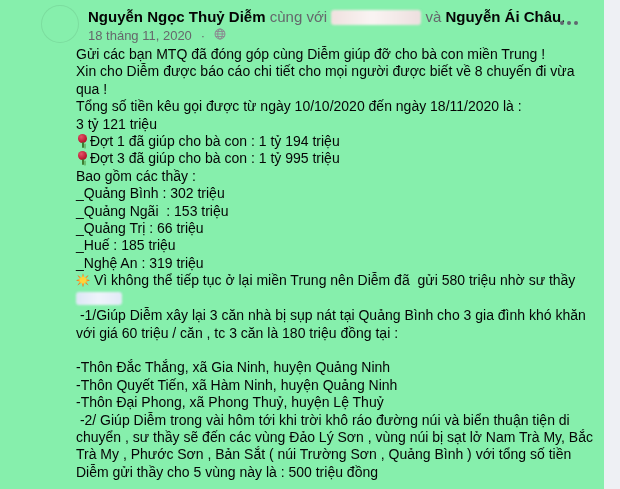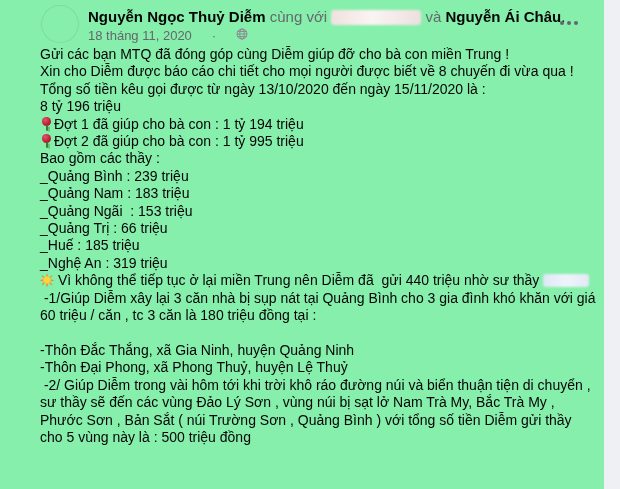--- a/index.html
+++ b/index.html
@@ -30,36 +30,36 @@
   .hdr-line1 .name { font-weight:bold; color:#050505; cursor:pointer; }
   .hdr-line1 .muted { color:#65676b; font-weight:normal; }
   .redacted {
     display:inline-block; height:15px; border-radius:3px; vertical-align:-3px;
     filter:blur(1.2px);
   }
   .redacted.pink { background:linear-gradient(90deg,#f0e1df,#faf4f3 45%,#f2e7e6 80%,#eddfdf); }
   .redacted.blue { background:linear-gradient(90deg,#dde7f5,#eff4fb 50%,#e2eaf6); }
   .hdr-line2 {
     position:absolute; left:88px; top:27px; font-size:13px; line-height:17px;
-    color:#65676b; display:flex; align-items:center; gap:20px; cursor:pointer;
+    color:#65676b; display:flex; align-items:center; gap:9px; cursor:pointer;
   }
   .globe { display:inline-block; }
   .more-btn {
     position:absolute; right:36px; top:12px; width:30px; height:22px;
     display:flex; align-items:center; justify-content:center; cursor:pointer; border-radius:4px;
   }
   .dots { width:4px; height:4px; border-radius:50%; background:#606770;
           box-shadow:7px 0 0 #606770, 14px 0 0 #606770; margin-right:14px; }
 
   
   .post-body {
     position:absolute; left:40px; top:46px; width:557px;
     font-size:14px; line-height:17.4px; color:#050505;
   }
-  .post-line { white-space:pre-wrap; min-height:17.4px; }
+  .post-line { white-space:pre-wrap; min-height:17.4px;margin-left:36px; }
   .post-line .redacted { height:13px; vertical-align:-2px; }
 
   .inline-icon { display:inline-block; position:relative; }
   .rose-icon { width:14px; height:15px; vertical-align:-2px; }
   .rose-icon::before {
     content:""; position:absolute; left:2px; top:1px; width:9px; height:9px;
     border-radius:48% 52% 50% 50%;
     background:radial-gradient(circle at 36% 32%, #e4536a, #b5142b 70%);
   }
   .rose-icon::after {
@@ -103,31 +103,31 @@
     </span>
   </div>
 
   <div class="more-btn">
     <span class="dots"></span>
   </div>
 
   <div class="post-body">
       <div class="post-line"><span>Gửi các bạn MTQ đã đóng góp cùng Diễm giúp đỡ cho bà con miền Trung !</span></div>
       <div class="post-line"><span>Xin cho Diễm được báo cáo chi tiết cho mọi người được biết về 8 chuyến đi vừa qua !</span></div>
-      <div class="post-line"><span>Tổng số tiền kêu gọi được từ ngày 13/10/2020 đến ngày 15/11/2020 là :</span></div>
-      <div class="post-line"><span>8 tỷ 196 triệu</span></div>
+      <div class="post-line"><span>Tổng số tiền kêu gọi được từ ngày 10/10/2020 đến ngày 18/11/2020 là :</span></div>
+      <div class="post-line"><span>3 tỷ 121 triệu</span></div>
       <div class="post-line"><span class="inline-icon rose-icon"></span><span>Đợt 1 đã giúp cho bà con : 1 tỷ 194 triệu</span></div>
-      <div class="post-line"><span class="inline-icon rose-icon"></span><span>Đợt 2 đã giúp cho bà con : 1 tỷ 995 triệu</span></div>
+      <div class="post-line"><span class="inline-icon rose-icon"></span><span>Đợt 3 đã giúp cho bà con : 1 tỷ 995 triệu</span></div>
       <div class="post-line"><span>Bao gồm các thầy :</span></div>
-      <div class="post-line"><span>_Quảng Bình : 239 triệu</span></div>
-      <div class="post-line"><span>_Quảng Nam : 183 triệu</span></div>
+      <div class="post-line"><span>_Quảng Bình : 302 triệu</span></div>
       <div class="post-line"><span>_Quảng Ngãi  : 153 triệu</span></div>
       <div class="post-line"><span>_Quảng Trị : 66 triệu</span></div>
       <div class="post-line"><span>_Huế : 185 triệu</span></div>
       <div class="post-line"><span>_Nghệ An : 319 triệu</span></div>
-      <div class="post-line"><span class="inline-icon burst-icon"></span><span> Vì không thể tiếp tục ở lại miền Trung nên Diễm đã  gửi 440 triệu nhờ sư thầy </span><span class="redacted blue" style="width: 46px;"></span></div>
+      <div class="post-line"><span class="inline-icon burst-icon"></span><span> Vì không thể tiếp tục ở lại miền Trung nên Diễm đã  gửi 580 triệu nhờ sư thầy </span><span class="redacted blue" style="width: 46px;"></span></div>
       <div class="post-line"><span> -1/Giúp Diễm xây lại 3 căn nhà bị sụp nát tại Quảng Bình cho 3 gia đình khó khăn với giá 60 triệu / căn , tc 3 căn là 180 triệu đồng tại :</span></div>
       <div class="post-line"></div>
       <div class="post-line"><span>-Thôn Đắc Thắng, xã Gia Ninh, huyện Quảng Ninh</span></div>
+      <div class="post-line"><span>-Thôn Quyết Tiến, xã Hàm Ninh, huyện Quảng Ninh</span></div>
       <div class="post-line"><span>-Thôn Đại Phong, xã Phong Thuỷ, huyện Lệ Thuỷ</span></div>
       <div class="post-line"><span> -2/ Giúp Diễm trong vài hôm tới khi trời khô ráo đường núi và biển thuận tiện di chuyển , sư thầy sẽ đến các vùng Đảo Lý Sơn , vùng núi bị sạt lở Nam Trà My, Bắc Trà My , Phước Sơn , Bản Sắt ( núi Trường Sơn , Quảng Bình ) với tổng số tiền Diễm gửi thầy cho 5 vùng này là : 500 triệu đồng</span></div>
     </div>
 </div>
 
 </body></html>

